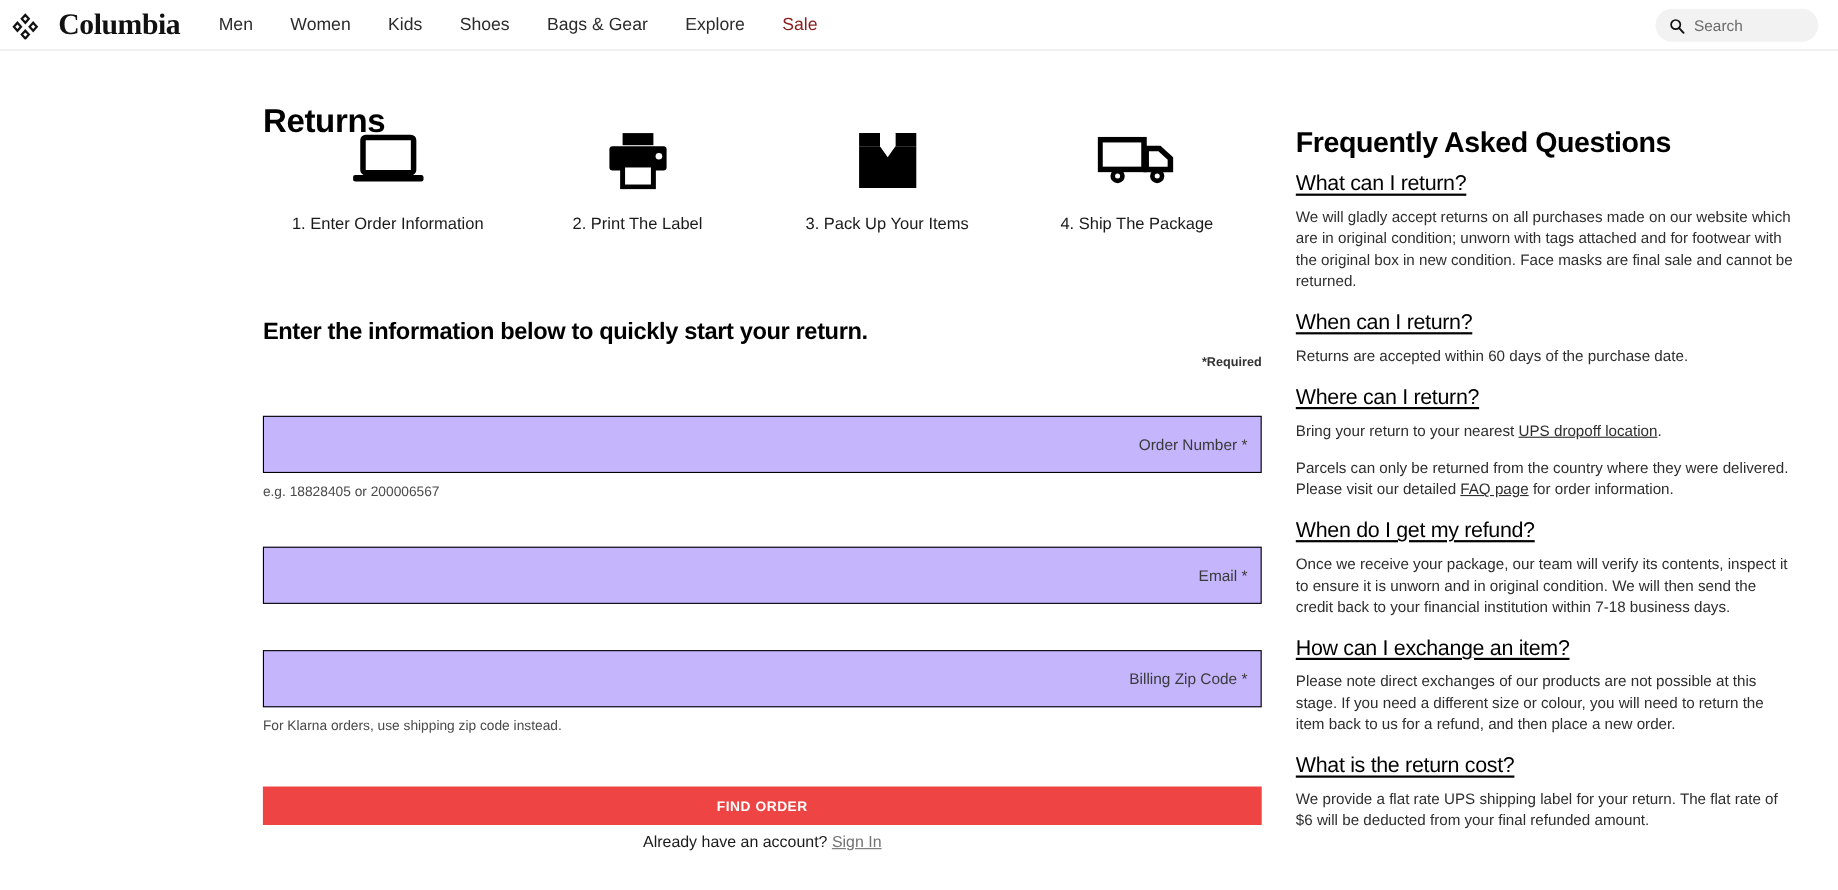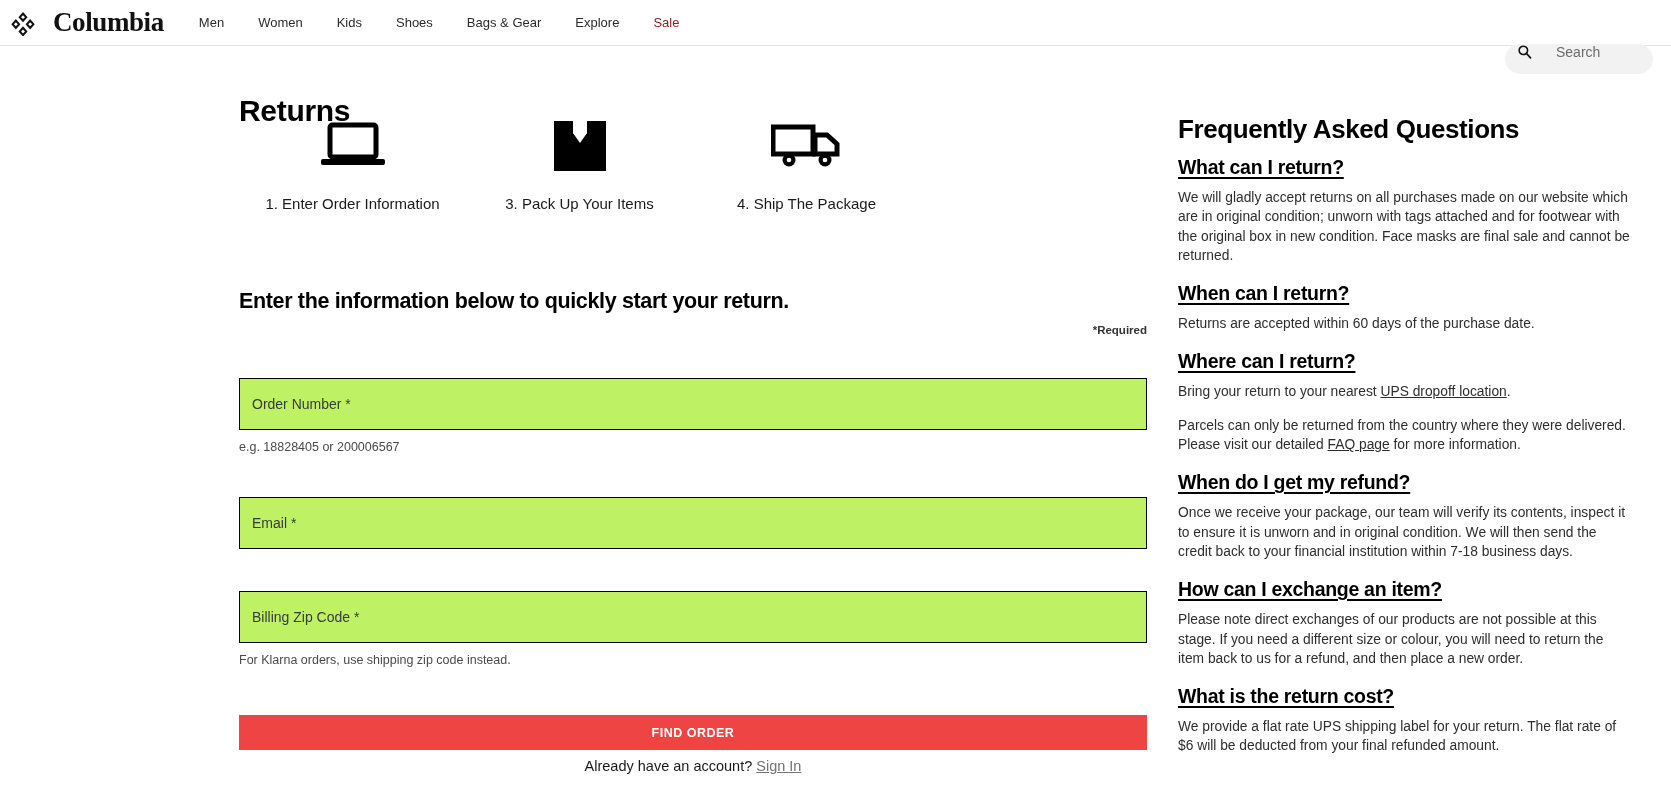--- a/index.html
+++ b/index.html
@@ -36,42 +36,42 @@
     letter-spacing: -0.4px;
     color: #111111;
     line-height: 1;
   }
   .main-nav {
     display: flex;
     align-items: center;
     gap: 0px;
   }
   .nav-link {
-    font-size: 13px;
+    font-size: 16px;
     color: #2b2b2b;
     padding: 0 17px;
     line-height: 46px;
     cursor: pointer;
     white-space: nowrap;
   }
   .nav-link.sale { color: #8a1c1c; }
 
   .search-box {
     position: absolute;
     right: 18px;
     top: 8px;
     height: 30px;
     width: 148px;
     background: #f2f2f2;
     border-radius: 15px;
     display: flex;
+    align-items: center;
     padding: 0 12px;
-    gap: 24px;
+    gap: 8px;
     cursor: text;
-    margin-top: 36px;
   }
   .search-box .mag { width: 15px; height: 15px; flex: none; }
   .search-ph { font-size: 14px; color: #6b6b6b; }
 
   
   .page {
     position: relative;
     width: 1671px;
     height: 763px;
     padding: 0;
@@ -149,25 +149,26 @@
 
   .field {
     position: absolute;
     left: 0;
     width: 908px;
   }
   .field-input {
     width: 908px;
     height: 52px;
     border: 1px solid #000000;
-    background: #bef264;
+    background: #c4b5fd;
     display: flex;
     align-items: center;
     padding: 0 12px;
     cursor: text;
+    justify-content: flex-end;
   }
   .field-label {
     font-size: 14px;
     color: #3a3a3a;
   }
   .field-hint {
     margin-top: 10px;
     font-size: 12.5px;
     color: #4a4a4a;
   }
@@ -208,21 +209,21 @@
   
   .faq-title {
     font-size: 26px;
     font-weight: 700;
     letter-spacing: -0.4px;
     color: #000000;
     margin-bottom: 11px;
   }
   .faq-q {
     font-size: 19.5px;
-    font-weight: 700;
+    font-weight: 400;
     letter-spacing: -0.3px;
     color: #000000;
     text-decoration: underline;
     text-underline-offset: 3px;
     text-decoration-thickness: 2px;
     margin: 0 0 9px 0;
     cursor: pointer;
   }
   .faq-a {
     font-size: 13.8px;
@@ -289,20 +290,31 @@
       <div class="step">
         <div class="step-icon">
           <svg width="68" height="50" viewBox="0 0 68 50">
             <rect x="11" y="4" width="46" height="32" rx="2.5" fill="none" stroke="#000" stroke-width="5"></rect>
             <rect x="2" y="38" width="64" height="6" rx="2" fill="#000"></rect>
           </svg>
         </div>
         <div class="step-label">1. Enter Order Information</div>
       </div>
 
+      <div class="step">
+        <div class="step-icon">
+          <svg width="56" height="52" viewBox="0 0 56 52">
+            <rect x="14" y="1" width="28" height="11" fill="#000"></rect>
+            <rect x="2" y="13" width="52" height="22" rx="3" fill="#000"></rect>
+            <rect x="44" y="19" width="6" height="6" rx="3" fill="#fff"></rect>
+            <rect x="14" y="30" width="28" height="20" fill="#fff" stroke="#000" stroke-width="4.5"></rect>
+          </svg>
+        </div>
+        <div class="step-label">2. Print The Label</div>
+      </div>
 
       <div class="step">
         <div class="step-icon">
           <svg width="58" height="54" viewBox="0 0 58 54">
             <polygon points="3,2 22,2 22,14 3,14" fill="#000"></polygon>
             <polygon points="36,2 55,2 55,14 36,14" fill="#000"></polygon>
             <path d="M3 14 H55 V52 H3 Z" fill="#000"></path>
             <path d="M22 14 L29 22 L36 14 L36 2 L29 10 L22 2 Z" fill="#fff"></path>
             <path d="M22 14 L29 24 L36 14 Z" fill="#fff"></path>
           </svg>
@@ -366,21 +378,21 @@
     <div class="faq-a">We will gladly accept returns on all purchases made on our website which are in original condition; unworn with tags attached and for footwear with the original box in new condition. Face masks are final sale and cannot be returned.</div>
 
     <div class="faq-q">When can I return?</div>
     <div class="faq-a">Returns are accepted within 60 days of the purchase date.</div>
 
     <div class="faq-q">Where can I return?</div>
     <div class="faq-a tight">
       <span>Bring your return to your nearest </span><a>UPS dropoff location</a><span>.</span>
     </div>
     <div class="faq-a">
-      <span>Parcels can only be returned from the country where they were delivered. Please visit our detailed </span><a>FAQ page</a><span> for more information.</span>
+      <span>Parcels can only be returned from the country where they were delivered. Please visit our detailed </span><a>FAQ page</a><span> for order information.</span>
     </div>
 
     <div class="faq-q">When do I get my refund?</div>
     <div class="faq-a">Once we receive your package, our team will verify its contents, inspect it to ensure it is unworn and in original condition. We will then send the credit back to your financial institution within 7-18 business days.</div>
 
     <div class="faq-q">How can I exchange an item?</div>
     <div class="faq-a">Please note direct exchanges of our products are not possible at this stage. If you need a different size or colour, you will need to return the item back to us for a refund, and then place a new order.</div>
 
     <div class="faq-q">What is the return cost?</div>
     <div class="faq-a">We provide a flat rate UPS shipping label for your return. The flat rate of $6 will be deducted from your final refunded amount.</div>

